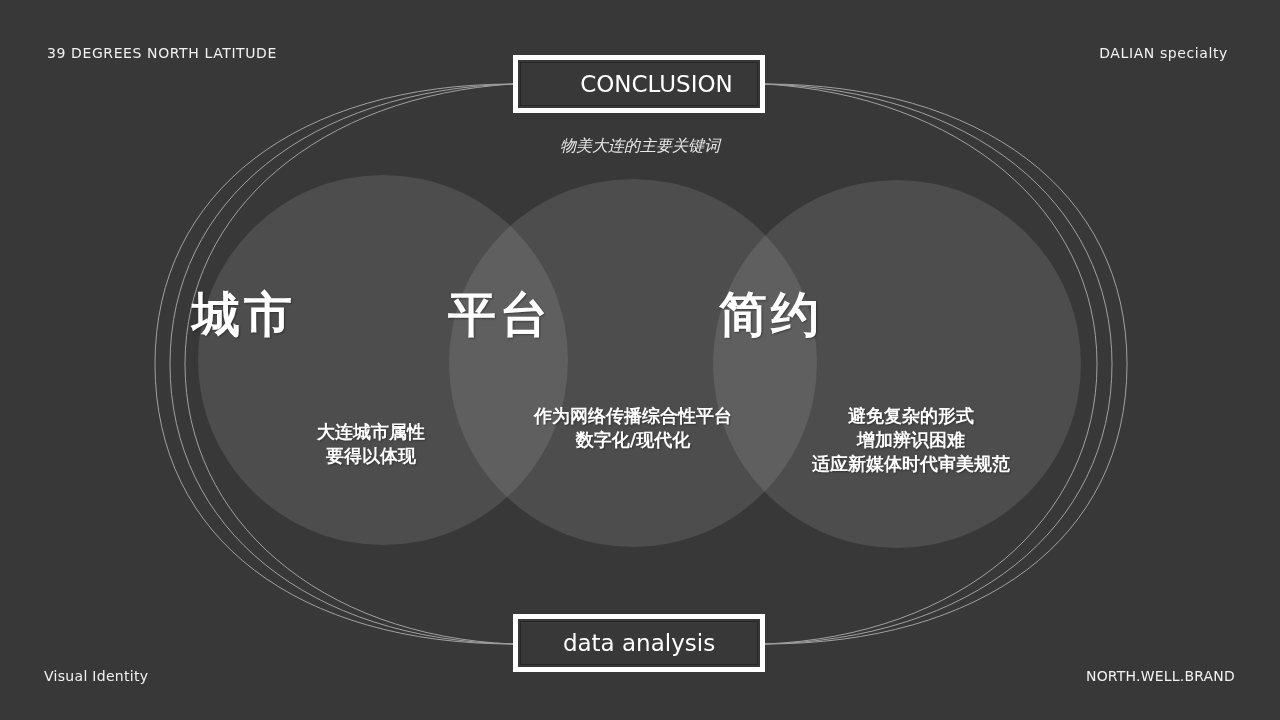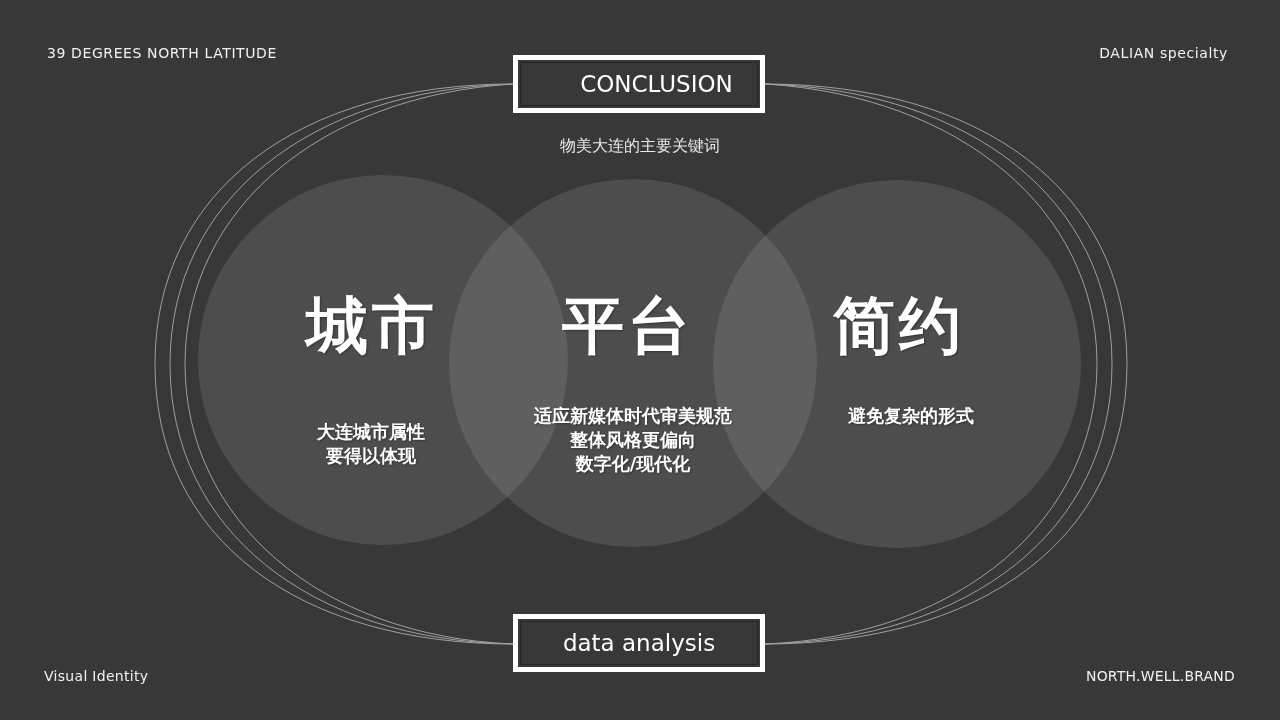--- a/index.html
+++ b/index.html
@@ -36,27 +36,27 @@
     }
     .label-box::after {
       content: ""; position: absolute; inset: 2px;
       border: 1px solid #262626; pointer-events: none;
     }
     #top-box { top: 55px; padding-left: 35px; }
     #bottom-box { top: 614px; text-align: center; }
 
     .subtitle {
       position: absolute; left: 0; width: 1280px; top: 136px;
-      text-align: center; font-size: 16px; color: #e8e8e8;
+      text-align: center; font-size: 16px; color: #e8e8e8; font-style: italic;
     }
 
     .keyword {
-      position: absolute; width: 360px; text-align: center;
-      font-size: 62px; font-weight: bold; letter-spacing: 4px;
-      top: 276px; line-height: 100px;
+      position: absolute; width: 360px; text-align: left;
+      font-size: 48px; font-weight: bold; letter-spacing: 4px;
+      top: 264px; line-height: 100px;
       text-shadow: 1px 1px 2px rgba(0,0,0,0.35);
     }
     .desc {
       position: absolute; width: 360px; text-align: center;
       font-size: 18px; font-weight: bold; line-height: 24px;
       text-shadow: 1px 1px 2px rgba(0,0,0,0.35);
     }
     .desc div { white-space: nowrap; }
     #kw-0 { left: 192px; }
     #kw-1 { left: 448px; }
@@ -97,25 +97,26 @@
 <div class="subtitle">物美大连的主要关键词</div>
 
 <div class="keyword" id="kw-0">城市</div>
 <div class="desc" id="desc-0">
   <div>大连城市属性</div>
   <div>要得以体现</div>
 </div>
 
 <div class="keyword" id="kw-1">平台</div>
 <div class="desc" id="desc-1">
-  <div>适应新媒体时代审美规范</div>
-  <div>整体风格更偏向</div>
+  <div>作为网络传播综合性平台</div>
   <div>数字化/现代化</div>
 </div>
 
 <div class="keyword" id="kw-2">简约</div>
 <div class="desc" id="desc-2">
   <div>避免复杂的形式</div>
+  <div>增加辨识困难</div>
+  <div>适应新媒体时代审美规范</div>
 </div>
 
 <div class="label-box" id="bottom-box">
   <span>data analysis</span>
 </div>
 
 </body></html>

